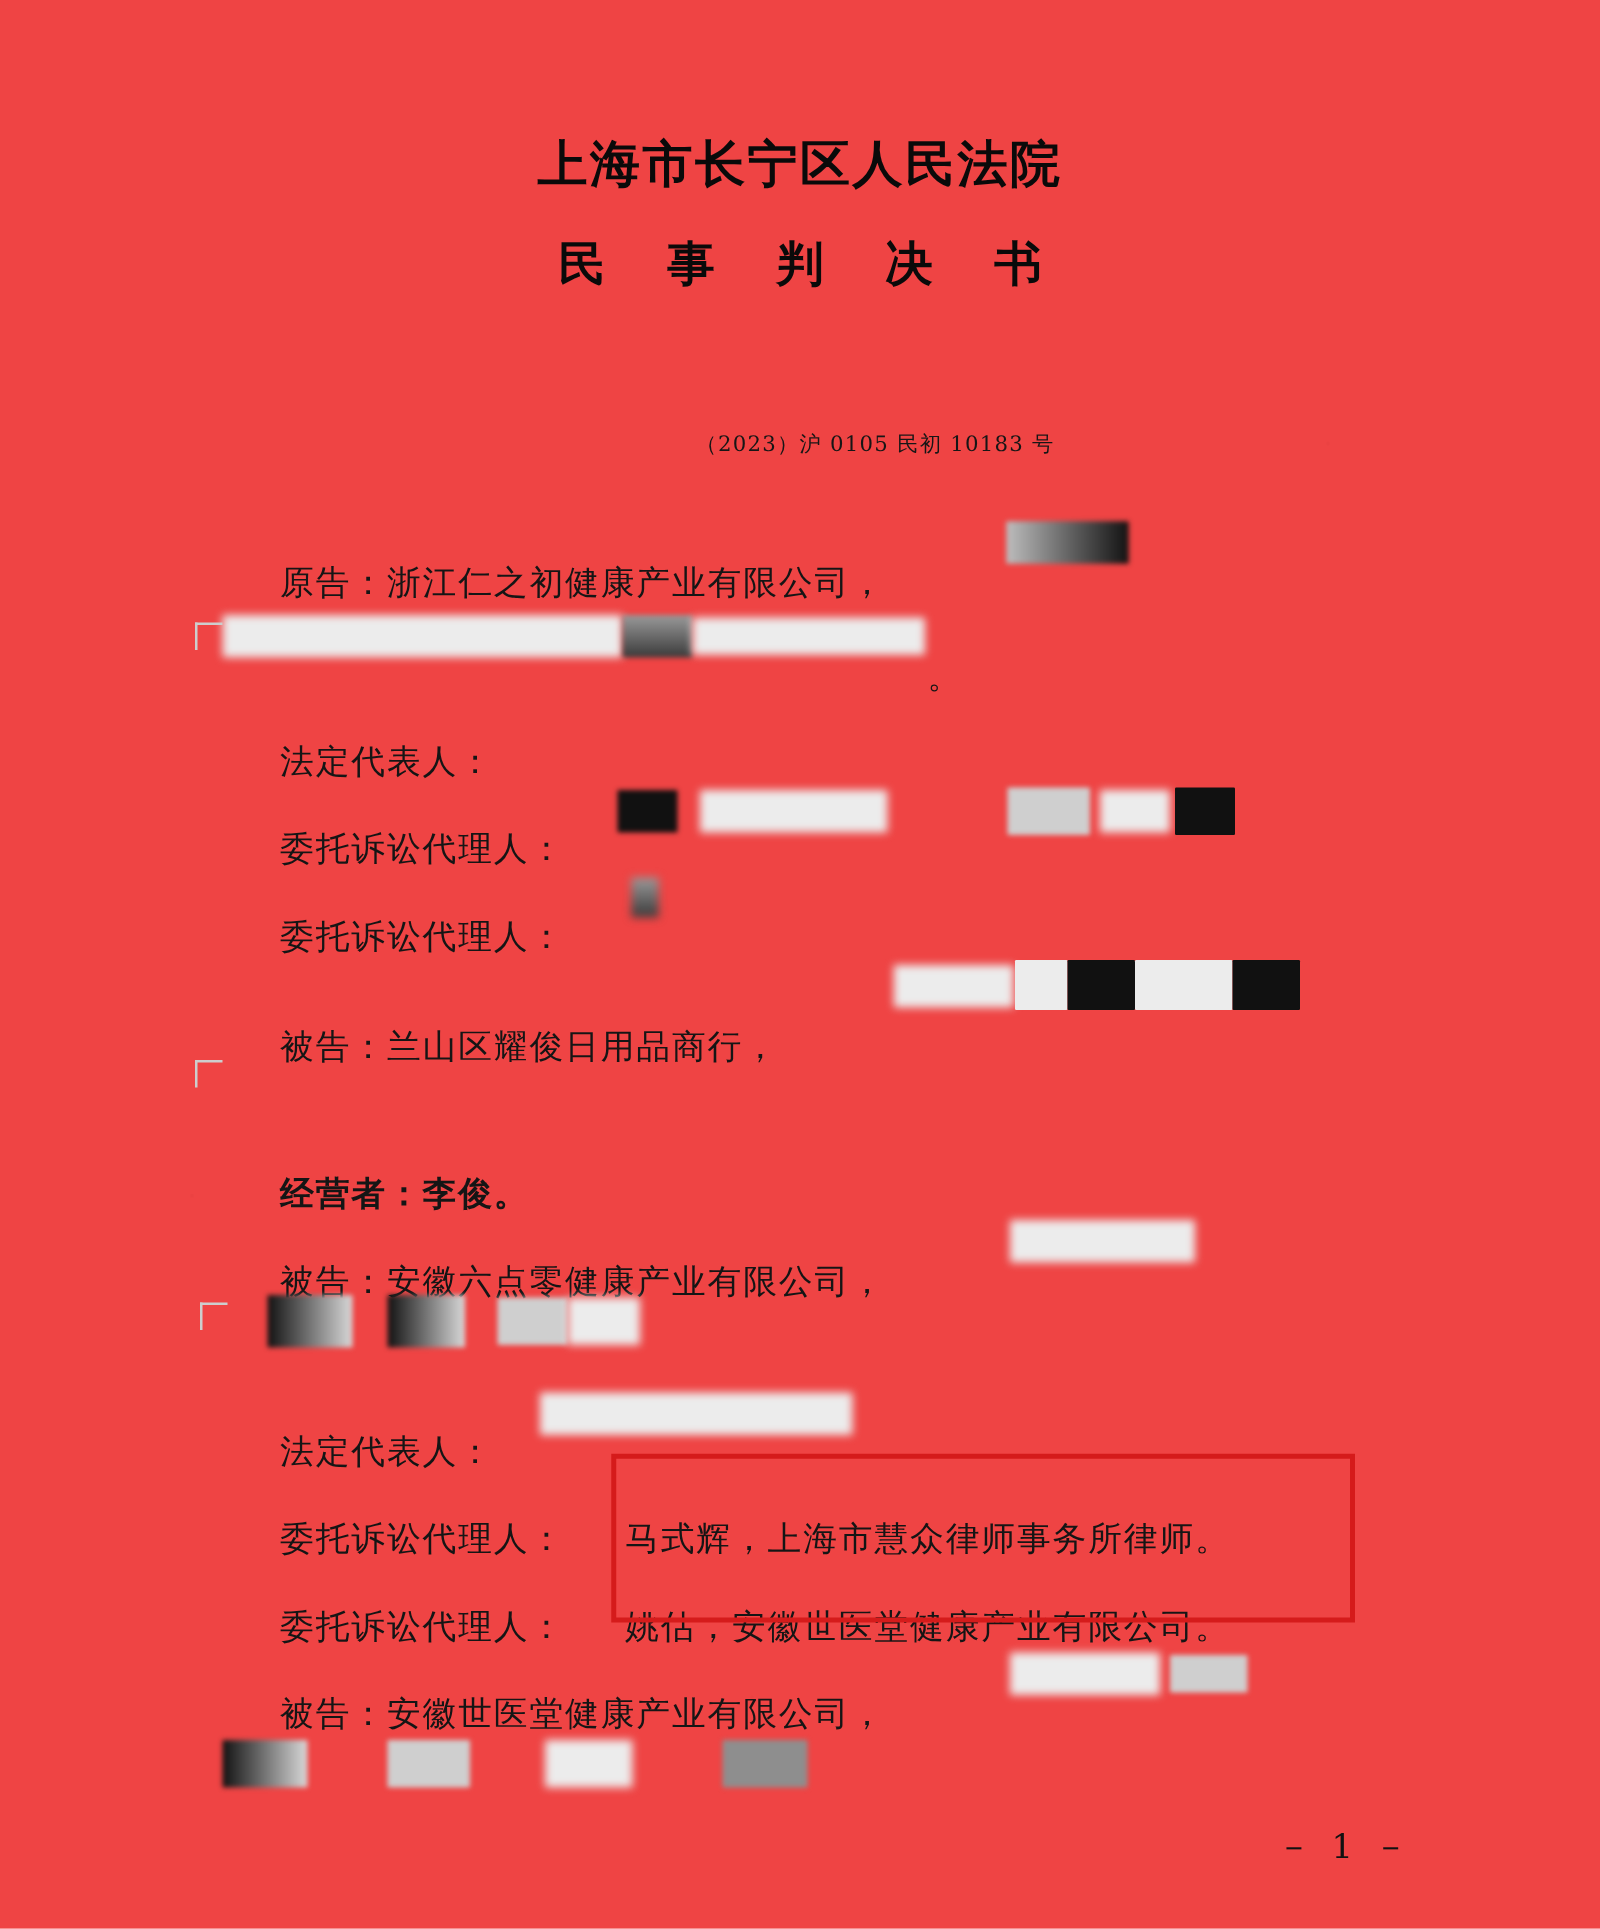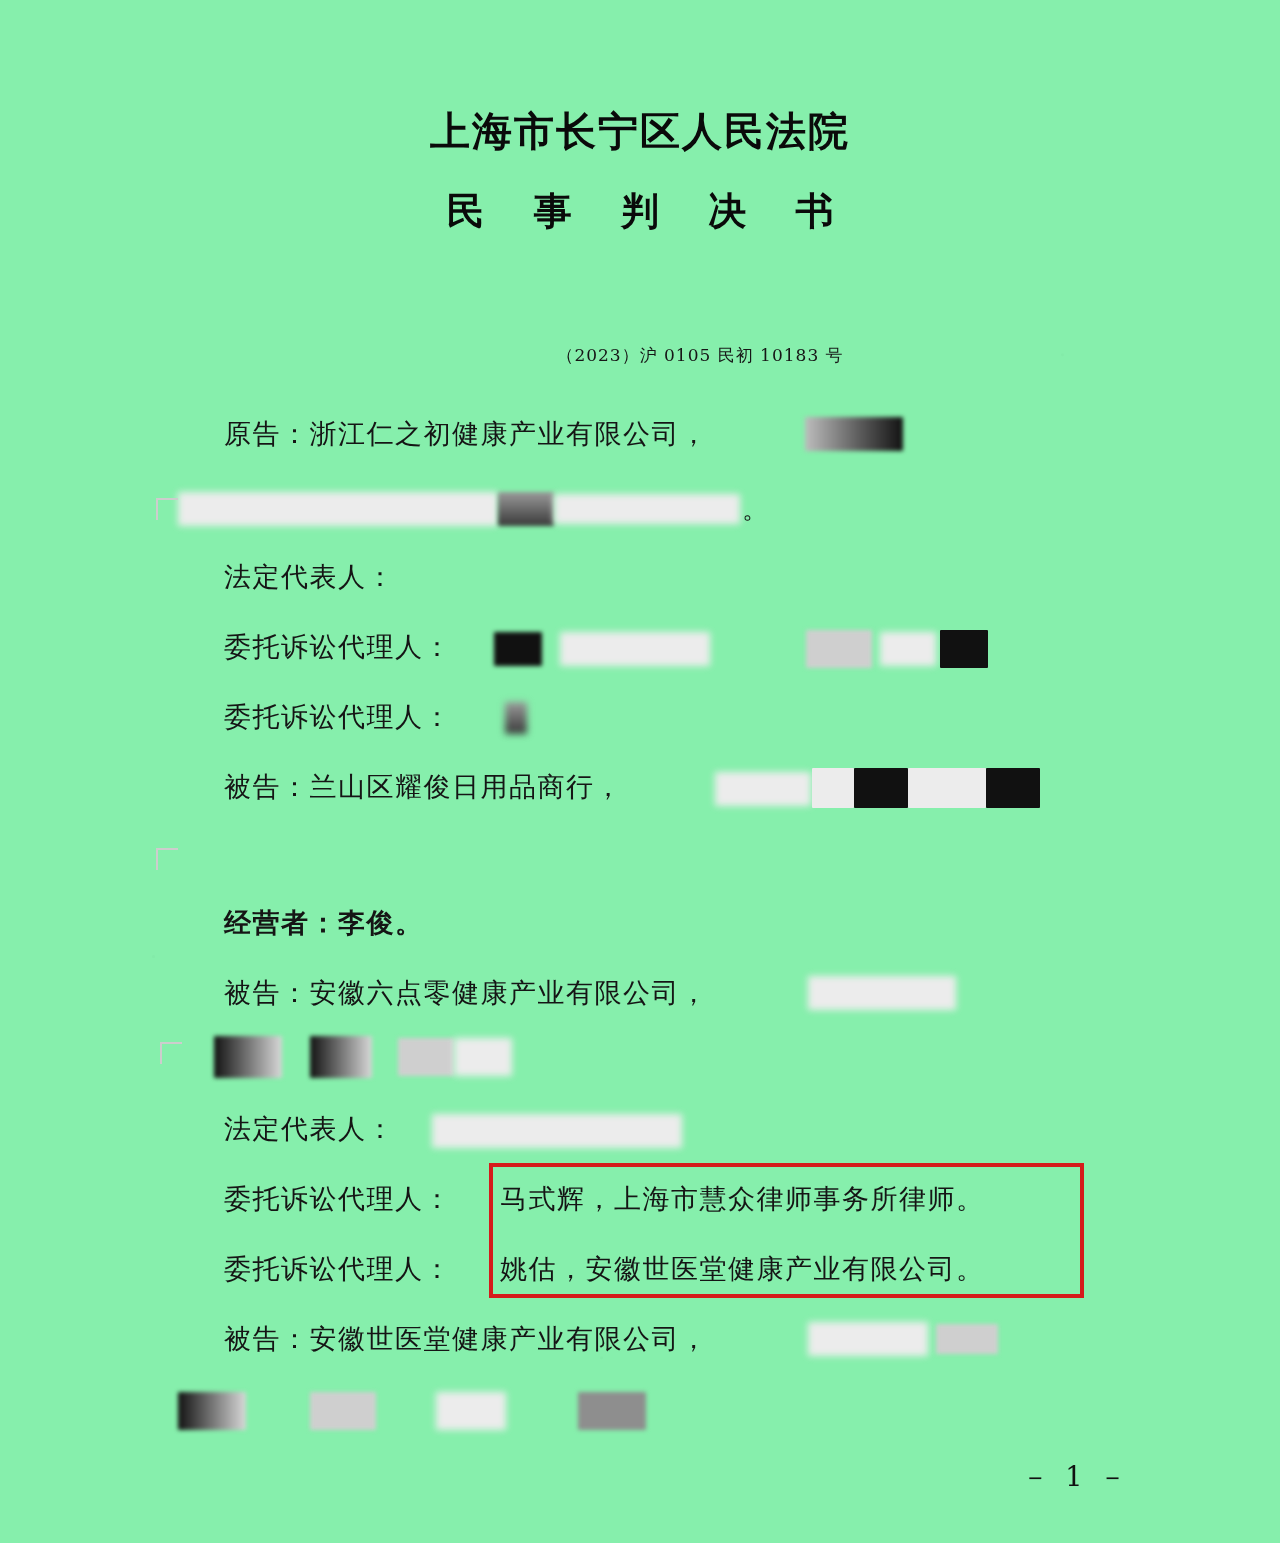--- a/index.html
+++ b/index.html
@@ -12,21 +12,21 @@
     height: 1543px;
     position: relative;
     font-family: "DejaVu Serif", "Liberation Serif", serif;
     color: #111111;
     overflow: hidden;
   }
 
   .page {
     position: absolute;
     inset: 0;
-    background: #86efac;
+    background: #ef4444;
   }
 
   
   .doc-title {
     position: absolute;
     top: 104px;
     left: 0;
     width: 100%;
     text-align: center;
     font-size: 40px;
@@ -64,20 +64,21 @@
 
   
   .line {
     position: absolute;
     left: 224px;
     font-size: 27px;
     line-height: 34px;
     letter-spacing: 1.5px;
     color: #151515;
     white-space: nowrap;
+    margin-top: 33px;
   }
 
   
   .redact {
     position: absolute;
     border-radius: 1px;
   }
   .r-dark   { background: #111111; }
   .r-mid    { background: #8e8e8e; }
   .r-light  { background: #cfcfcf; }
@@ -144,21 +145,21 @@
   <div class="case-no">（2023）沪 0105 民初 10183 号</div>
 
   <div class="line" style="top:417px;">原告：浙江仁之初健康产业有限公司，</div>
 
   <div class="line" style="top:560px;">法定代表人：</div>
 
   <div class="line" style="top:630px;">委托诉讼代理人：</div>
 
   <div class="line" style="top:700px;">委托诉讼代理人：</div>
 
-  <div class="line" style="top:770px;">被告：兰山区耀俊日用品商行，</div>
+  <div class="line" style="top:788px;">被告：兰山区耀俊日用品商行，</div>
 
   <div class="line" style="top:906px;font-weight:bold;">经营者：李俊。</div>
 
   <div class="line" style="top:976px;">被告：安徽六点零健康产业有限公司，</div>
 
   <div class="line" style="top:1112px;">法定代表人：</div>
 
   <div class="line" style="top:1182px;">委托诉讼代理人：</div>
 
   <div class="line" style="top:1252px;">委托诉讼代理人：</div>

